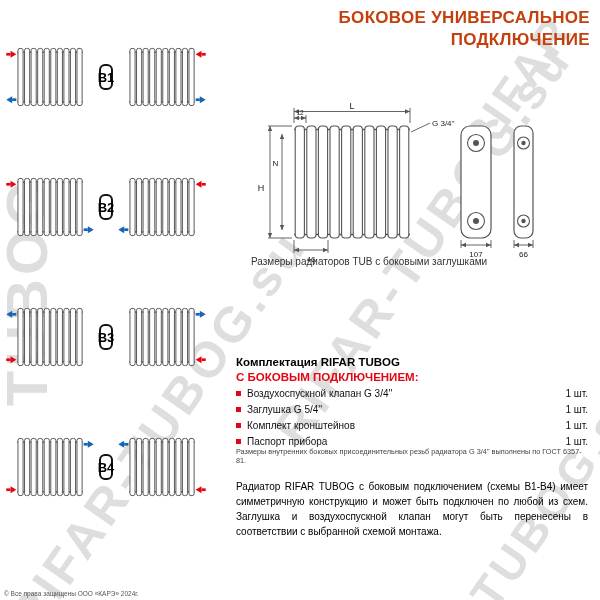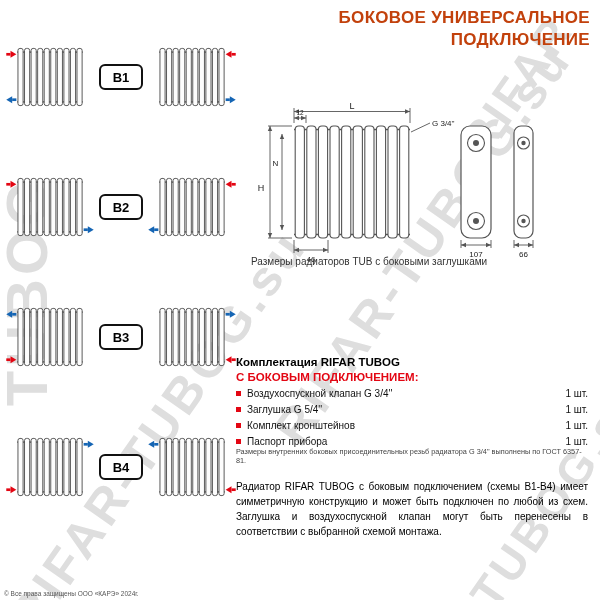--- a/index.html
+++ b/index.html
@@ -16,21 +16,21 @@
   .wm5{font-size:46px;left:438px;top:58px;transform:rotate(-55deg)}
   
   .title{position:absolute;top:7px;right:10px;z-index:2;text-align:right;
          font-size:17px;font-weight:800;line-height:1.32;color:#c2410c;letter-spacing:.3px}
   
   .schemes{position:absolute;left:6px;top:40px;z-index:1}
   .scheme-row{display:flex;align-items:center;margin-bottom:56px}
   .scheme-row:last-child{margin-bottom:0}
   .rad-slot{width:88px;height:74px}
   .rad-slot svg{display:block}
-  .scheme-label{width:44px;height:26px;border:2px solid #111;border-radius:6px;
+  .scheme-label{width:14px;height:26px;border:2px solid #111;border-radius:6px;
         display:flex;align-items:center;justify-content:center;font-weight:800;
         font-size:13px;margin:0 5px;background:#fff;color:#000}
   
   .drawing{position:absolute;left:248px;top:96px;z-index:1}
   .caption{position:absolute;left:251px;top:256px;z-index:1;font-size:10px;color:#333}
   
   .pkg{position:absolute;left:236px;top:356px;width:352px;z-index:1}
   .pkg-h1{font-size:11.5px;font-weight:800;color:#000}
   .pkg-h2{font-size:11.5px;font-weight:800;margin-top:3px}
   .pkg-item{display:flex;align-items:flex-end;font-size:10px;margin-top:5px}

